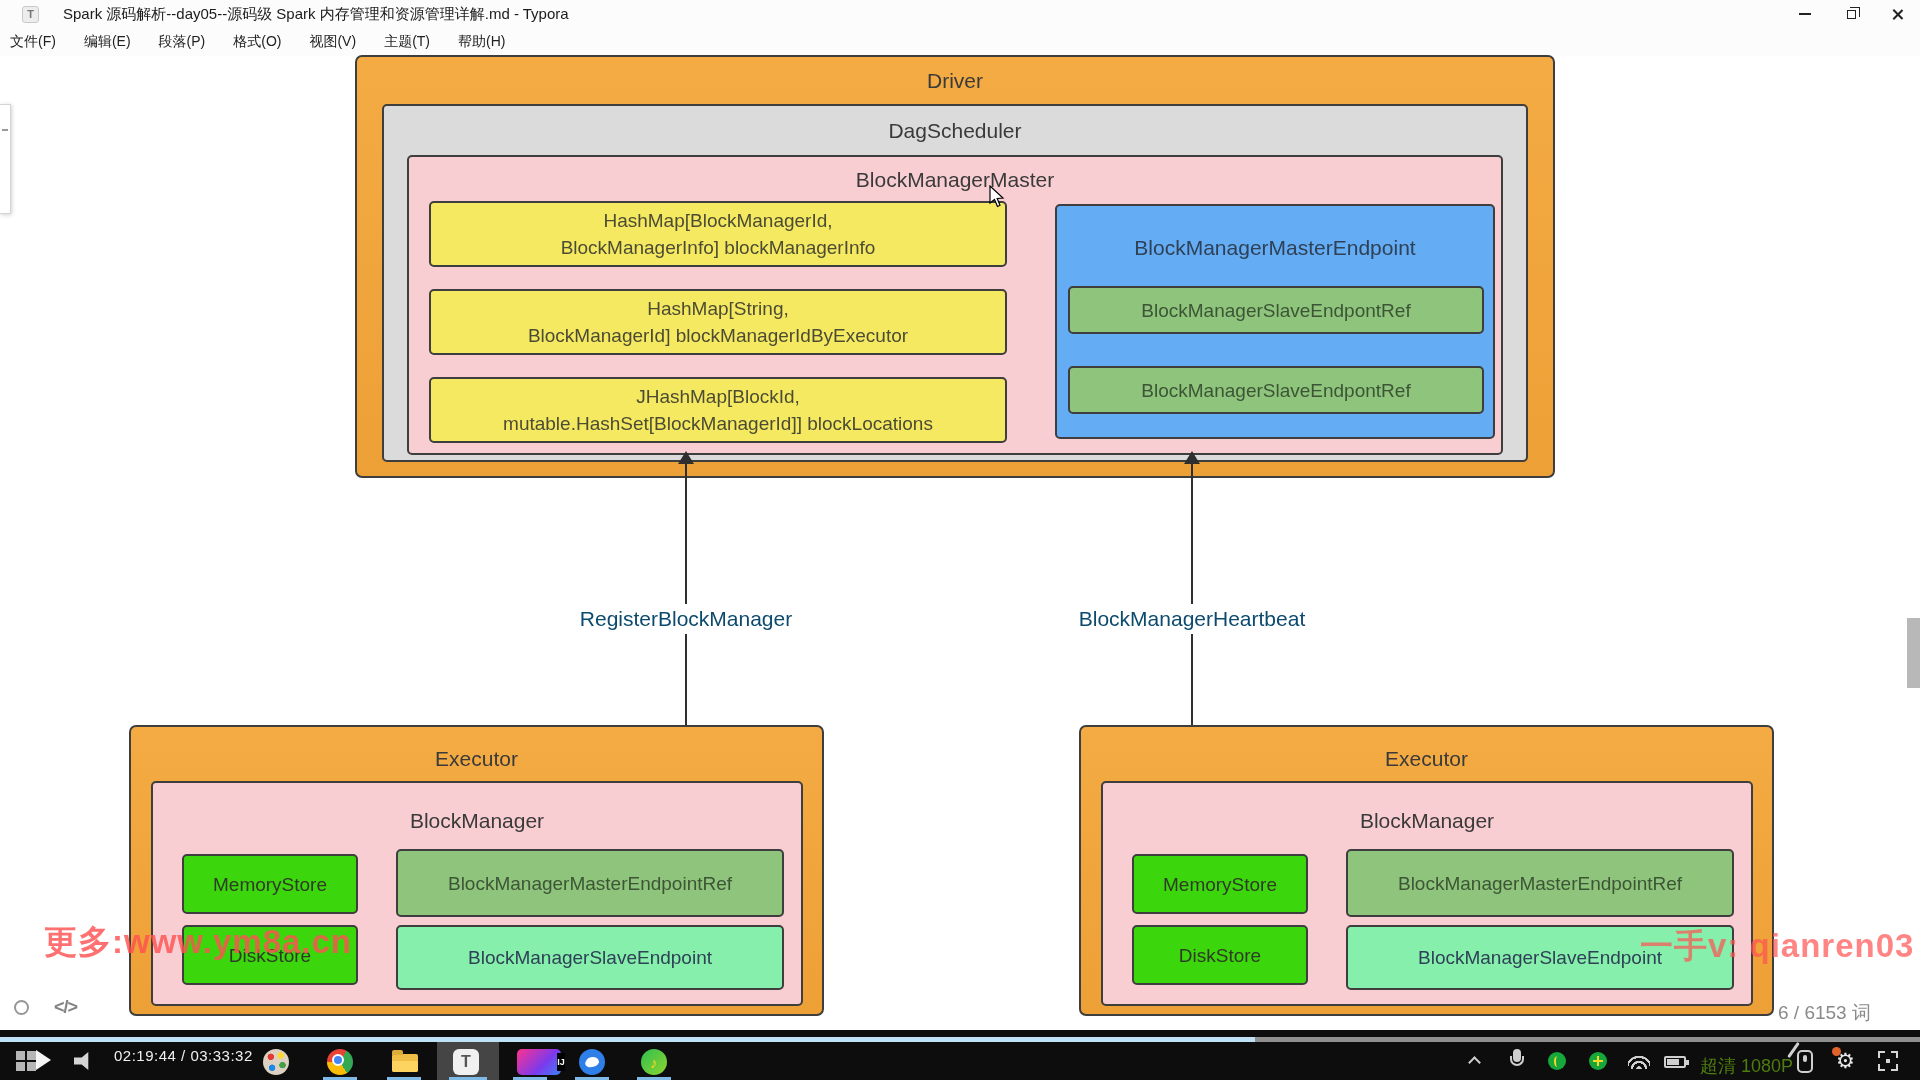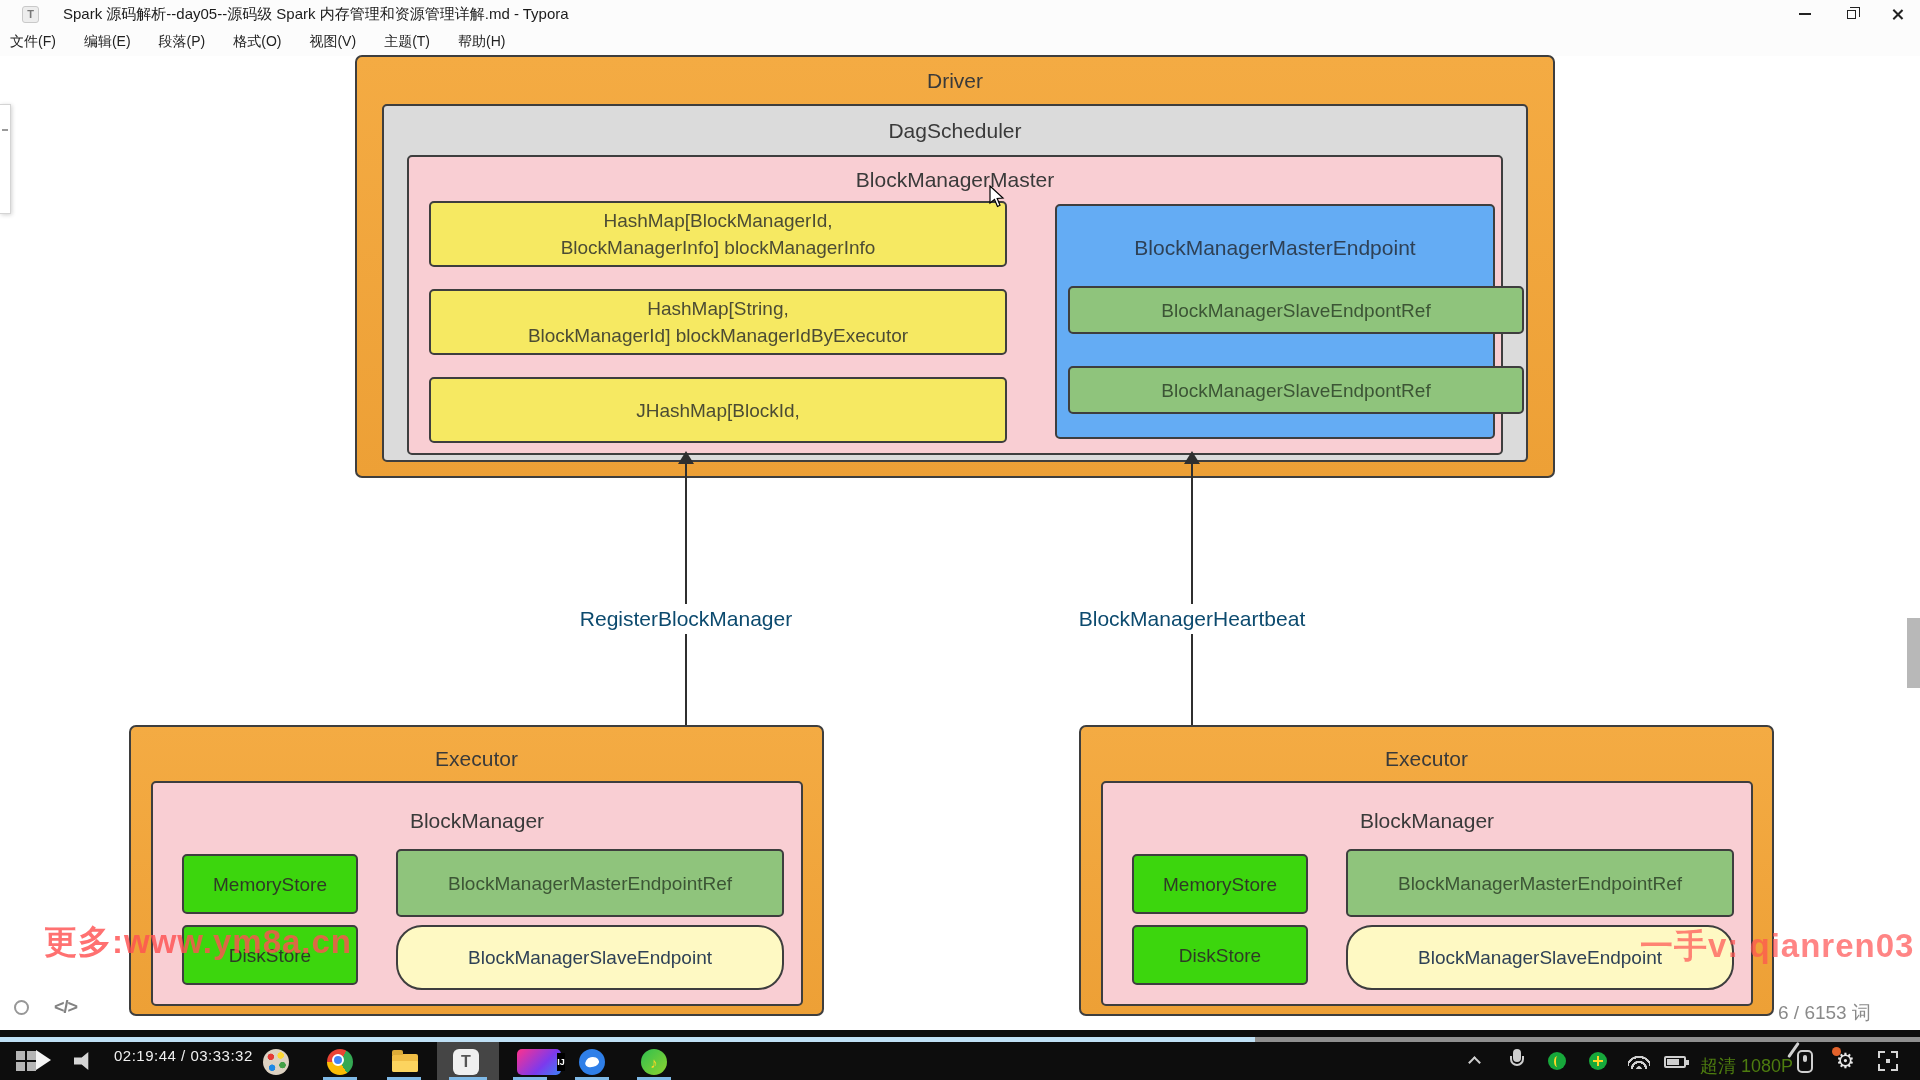--- a/index.html
+++ b/index.html
@@ -28,26 +28,26 @@
 
   
   .dbox { position:absolute; border:2px solid #3e3e3e; border-radius:7px; }
   .dlabel { display:block; text-align:center; font-size:21px; color:#3a3a3a; }
   .cellbox { position:absolute; border:2px solid #3e3e3e; border-radius:5px; display:flex; flex-direction:column; align-items:center; justify-content:center; text-align:center; font-size:19px; line-height:27px; }
   .driver { left:355px; top:55px; width:1200px; height:423px; background:linear-gradient(#f4ab43,#eda036); }
   .dag { left:25px; top:47px; width:1146px; height:358px; background:#dbdbdb; border-radius:5px; }
   .bmm { left:23px; top:49px; width:1096px; height:300px; background:#f9ced3; border-radius:5px; }
   .ybox { left:20px; width:578px; height:66px; background:#f6e962; color:#4c4c34; }
   .bluebig { left:646px; top:47px; width:440px; height:235px; background:#64acf4; border-radius:5px; }
-  .greenref { left:11px; width:456px; height:48px; background:#8fc47c; color:#3c5535; }
+  .greenref { left:11px; width:416px; height:48px; background:#8fc47c; color:#3c5535; }
   .executor { top:725px; width:695px; height:291px; background:linear-gradient(#f4ab43,#eda036); }
   .bm { left:20px; top:54px; width:652px; height:225px; background:#f9ced3; border-radius:5px; }
   .gbright { background:#3cd60d; color:#2e3b25; }
   .gmut { background:#8fc47c; color:#3c5535; }
-  .bslave { background:#fef9c3; color:#2e4156;border-radius:26px; }
+  .bslave { background:#86efac; color:#2e4156; }
 
   
   .aline { position:absolute; width:2px; background:#2f2f2f; }
   .ahead { position:absolute; width:0; height:0; border-left:8px solid transparent; border-right:8px solid transparent; border-bottom:13px solid #2f2f2f; }
   .alabel { position:absolute; width:280px; text-align:center; background:#fff; font-size:21px; color:#0c4a6e; padding:3px 0; }
 
   
   .wm { position:absolute; font-size:33px; font-weight:700; color:#ff5252; opacity:.82; letter-spacing:1px; white-space:nowrap; }
   .status-circle { position:absolute; left:14px; top:1000px; width:15px; height:15px; border:2px solid #979797; border-radius:50%; }
   .status-code { position:absolute; left:54px; top:997px; font-size:18px; font-weight:600; color:#828282; letter-spacing:-1px; }
@@ -150,20 +150,21 @@
         <div class="cellbox ybox" style="top:44px;">
           <span>HashMap[BlockManagerId,</span>
           <span>BlockManagerInfo] blockManagerInfo</span>
         </div>
         <div class="cellbox ybox" style="top:132px;">
           <span>HashMap[String,</span>
           <span>BlockManagerId] blockManagerIdByExecutor</span>
         </div>
         <div class="cellbox ybox" style="top:220px;">
           <span>JHashMap[BlockId,</span>
+          <span>mutable.HashSet[BlockManagerId]] blockLocations</span>
         </div>
 
         <div class="dbox bluebig">
           <span class="dlabel" style="margin-top:30px; color:#2e4156;">BlockManagerMasterEndpoint</span>
           <div class="cellbox greenref" style="top:80px;">
             <span>BlockManagerSlaveEndpontRef</span>
           </div>
           <div class="cellbox greenref" style="top:160px;">
             <span>BlockManagerSlaveEndpontRef</span>
           </div>

